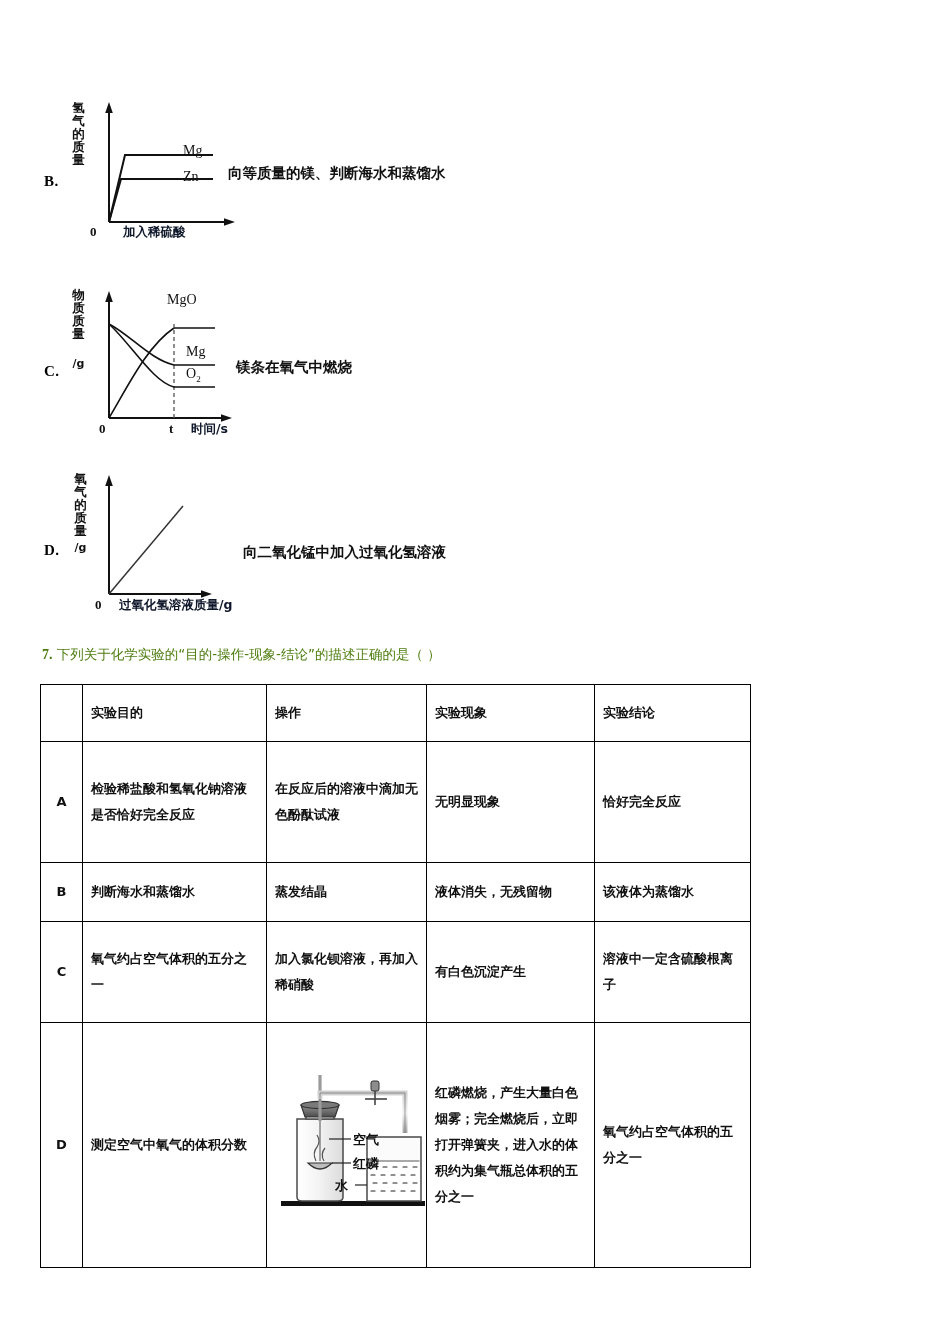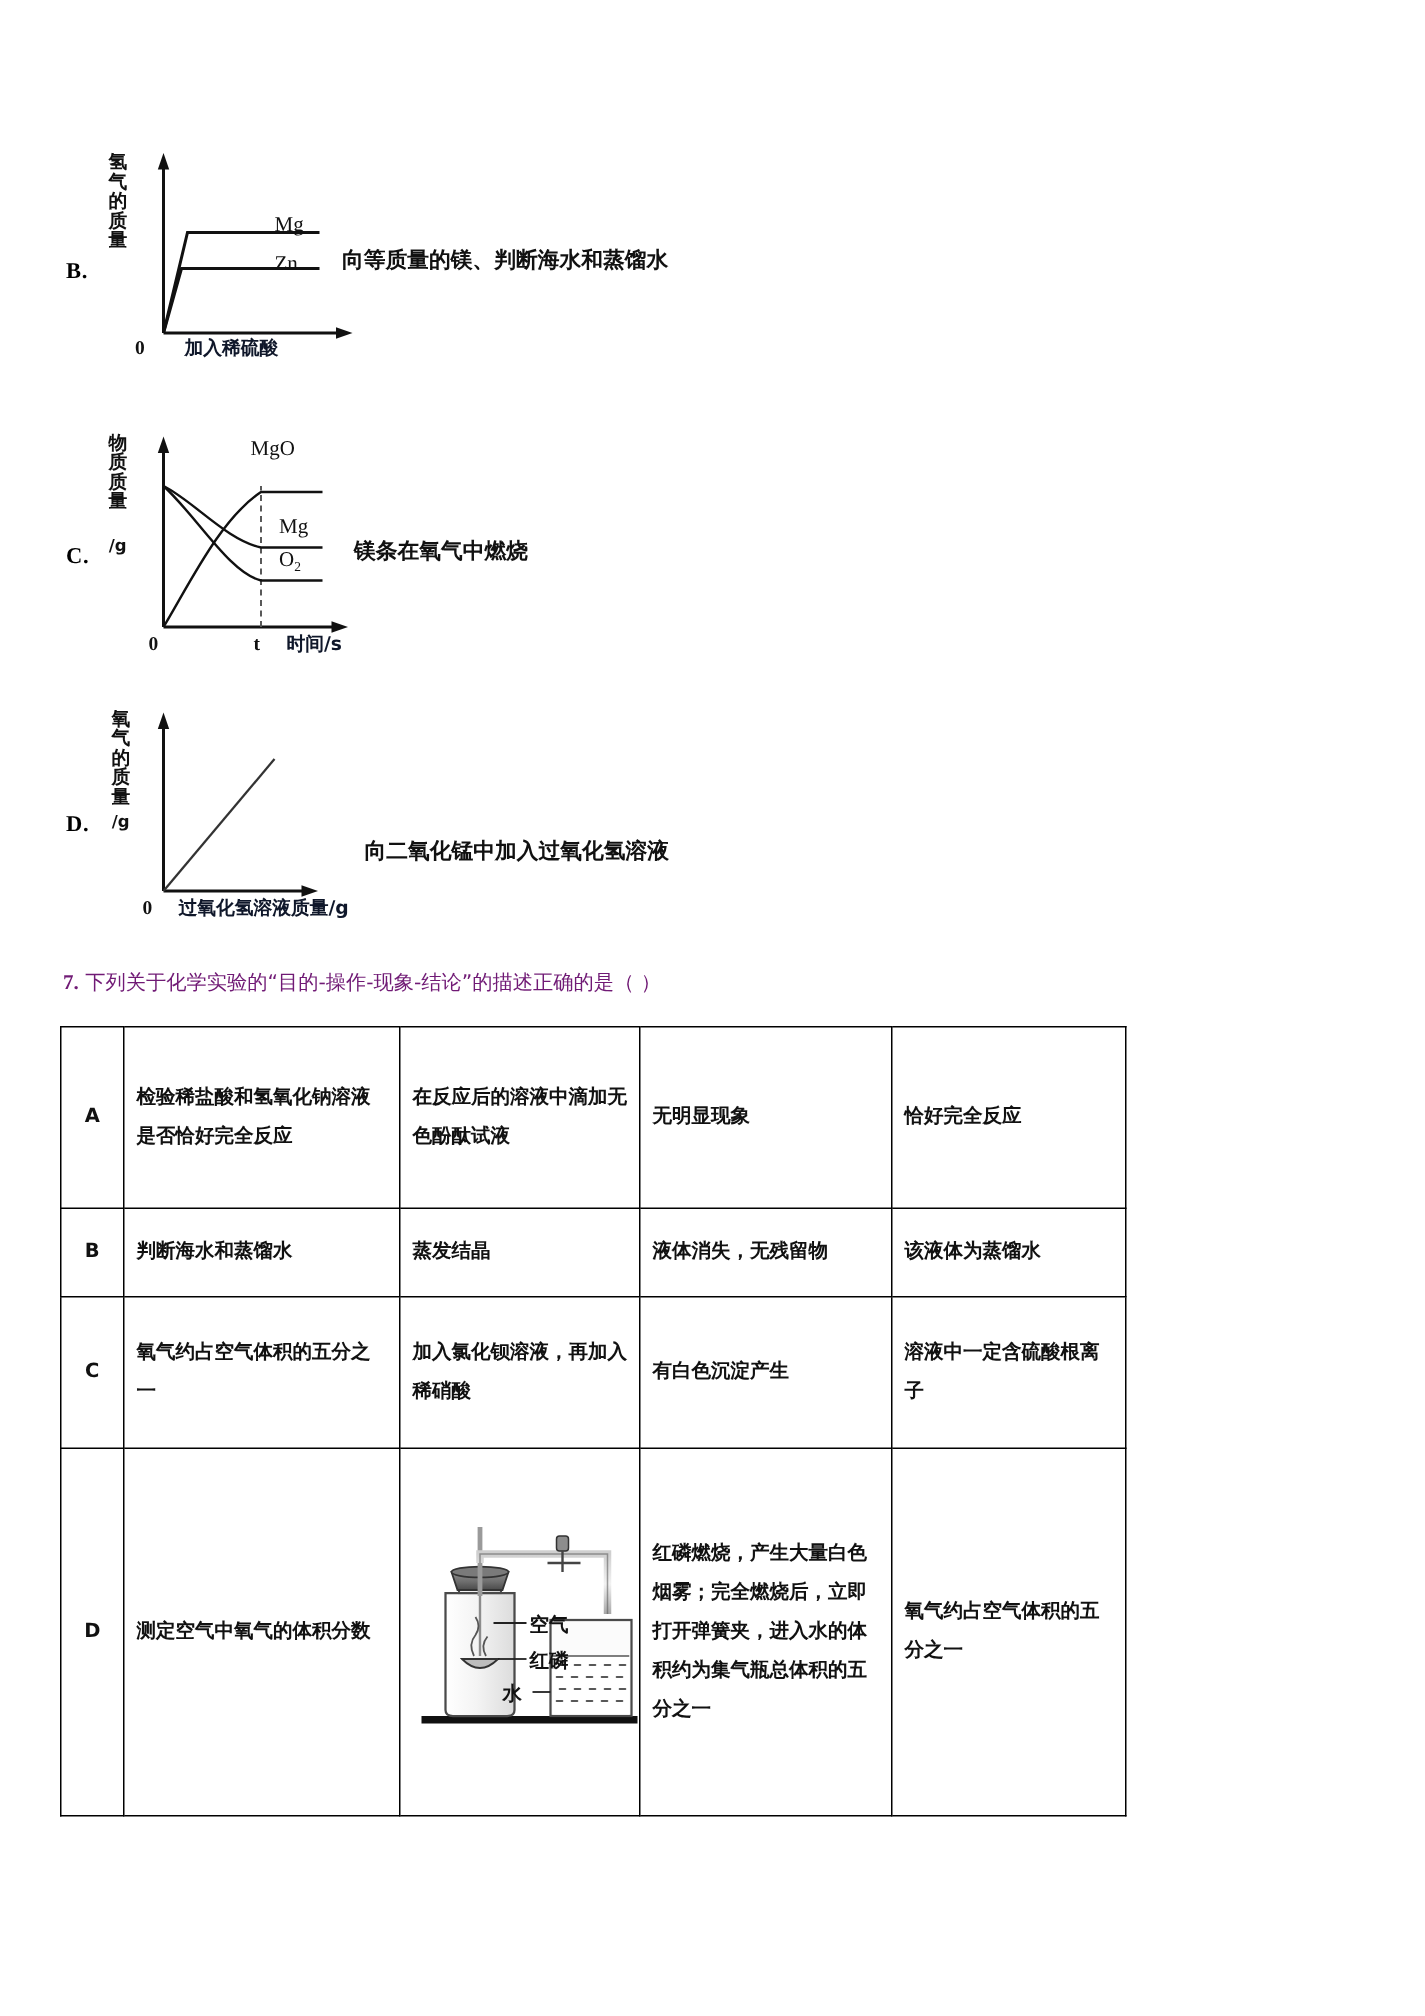--- a/index.html
+++ b/index.html
@@ -36,21 +36,21 @@
   }
   .curve-lbl{
     position:absolute;font-family:"Liberation Serif",serif;
     font-size:14px;color:#111;white-space:nowrap;
   }
   .curve-lbl sub{font-size:9px;}
 
   
   .qline{
     position:absolute;left:42px;top:646px;
-    font-family:"DejaVu Sans",sans-serif;font-size:13.5px;color:#701a75;
+    font-family:"DejaVu Sans",sans-serif;font-size:13.5px;color:#4d7c0f;
     white-space:nowrap;
   }
   .qline .qnum{font-family:"Liberation Serif",serif;font-weight:bold;font-size:14px;}
 
   
   table.exp{
     position:absolute;left:40px;top:684px;
     border-collapse:collapse;width:710px;
     table-layout:fixed;
   }
@@ -162,37 +162,44 @@
         <line x1="14" y1="122" x2="108" y2="122" stroke="#111" stroke-width="2"></line>
         <polygon points="117,122 106,118.2 106,125.8" fill="#111"></polygon>
 
         <line x1="14" y1="122" x2="88" y2="34" stroke="#333" stroke-width="1.5"></line>
       </svg>
     </div>
 
     <div class="ax-zero" style="left:95px;top:597px;">0</div>
     <div class="ax-txt" style="left:119px;top:597px;">过氧化氢溶液质量/g</div>
 
-    <div class="opt-desc" style="left:243px;top:558px;text-align:right;">向二氧化锰中加入过氧化氢溶液</div>
+    <div class="opt-desc" style="left:243px;top:543px;text-align:right;">向二氧化锰中加入过氧化氢溶液</div>
   </div>
 
   <div class="qline">
     <span class="qnum">7.</span>
     <span>下列关于化学实验的“目的-操作-现象-结论”的描述正确的是（      ）</span>
   </div>
 
   <table class="exp">
     <colgroup>
       <col class="c1">
         <col class="c2">
         <col class="c3">
         <col class="c4">
         <col class="c5">
     </colgroup>
     <tbody>
+      <tr class="hdr">
+        <td class="idx"></td>
+        <td>实验目的</td>
+        <td>操作</td>
+        <td>实验现象</td>
+        <td>实验结论</td>
+      </tr>
 
       <tr class="rowA">
         <td class="idx">A</td>
         <td>检验稀盐酸和氢氧化钠溶液是否恰好完全反应</td>
         <td>在反应后的溶液中滴加无色酚酞试液</td>
         <td>无明显现象</td>
         <td>恰好完全反应</td>
       </tr>
 
       <tr class="rowB">

